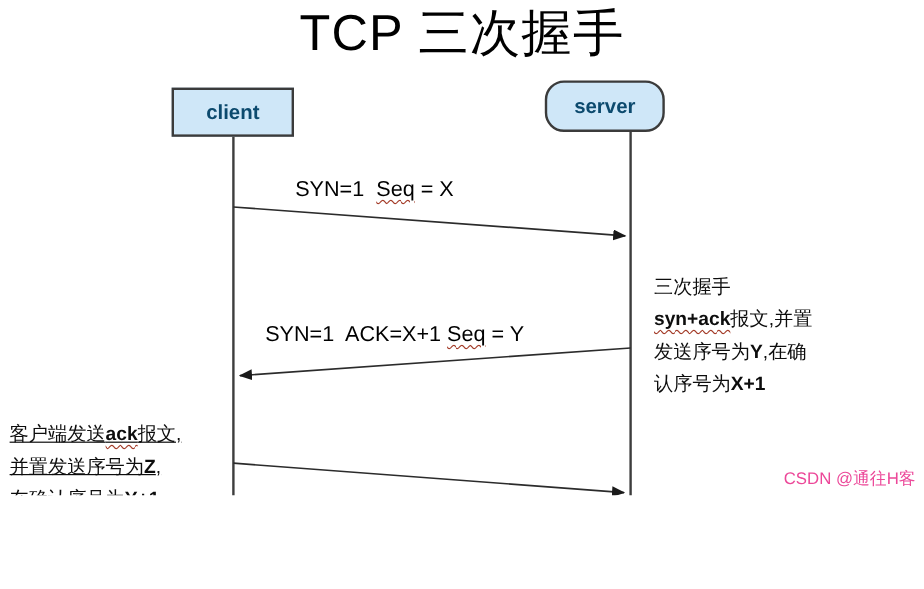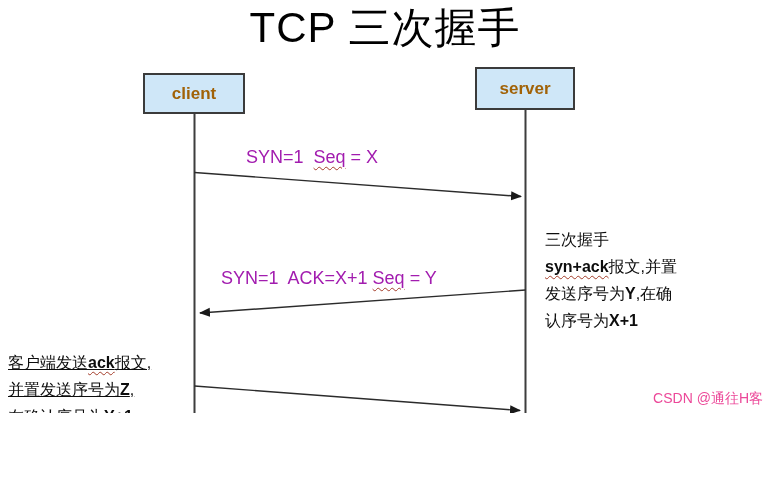--- a/index.html
+++ b/index.html
@@ -8,26 +8,26 @@
     font-family:"Liberation Sans","DejaVu Sans",sans-serif;overflow:hidden;
   }
   #lines-svg{position:absolute;left:0;top:0;width:770px;height:491px;}
   .title{
     position:absolute;left:0;top:0;width:770px;text-align:center;
     font-size:42px;font-weight:400;color:#000;letter-spacing:1px;white-space:pre;
   }
   .actor-box{
     position:absolute;display:flex;align-items:center;justify-content:center;
     background:#cfe7f8;border:2px solid #3b3b3b;box-sizing:border-box;
-    font-size:17px;font-weight:bold;color:#a16207;
+    font-size:17px;font-weight:bold;color:#0c4a6e;
   }
   .actor-box.client{left:143px;top:73px;width:102px;height:41px;}
-  .actor-box.server{left:475px;top:67px;width:100px;height:43px;}
+  .actor-box.server{left:454px;top:67px;width:100px;height:43px;border-radius:16px;}
   .msg-label{
-    position:absolute;font-size:18px;color:#a21caf;white-space:pre;font-weight:400;
+    position:absolute;font-size:18px;color:#000000;white-space:pre;font-weight:400;
   }
   .msg-label.m1{left:246px;top:147px;}
   .msg-label.m2{left:221px;top:268px;}
   .msg-label.m3{left:247px;top:364px;}
   .annotation{
     position:absolute;font-size:16px;line-height:27px;color:#0d0d0d;
     white-space:pre-wrap;font-weight:400;
   }
   .annotation.a1{left:8px;top:132px;width:190px;}
   .annotation.a2{left:545px;top:226px;width:215px;}

